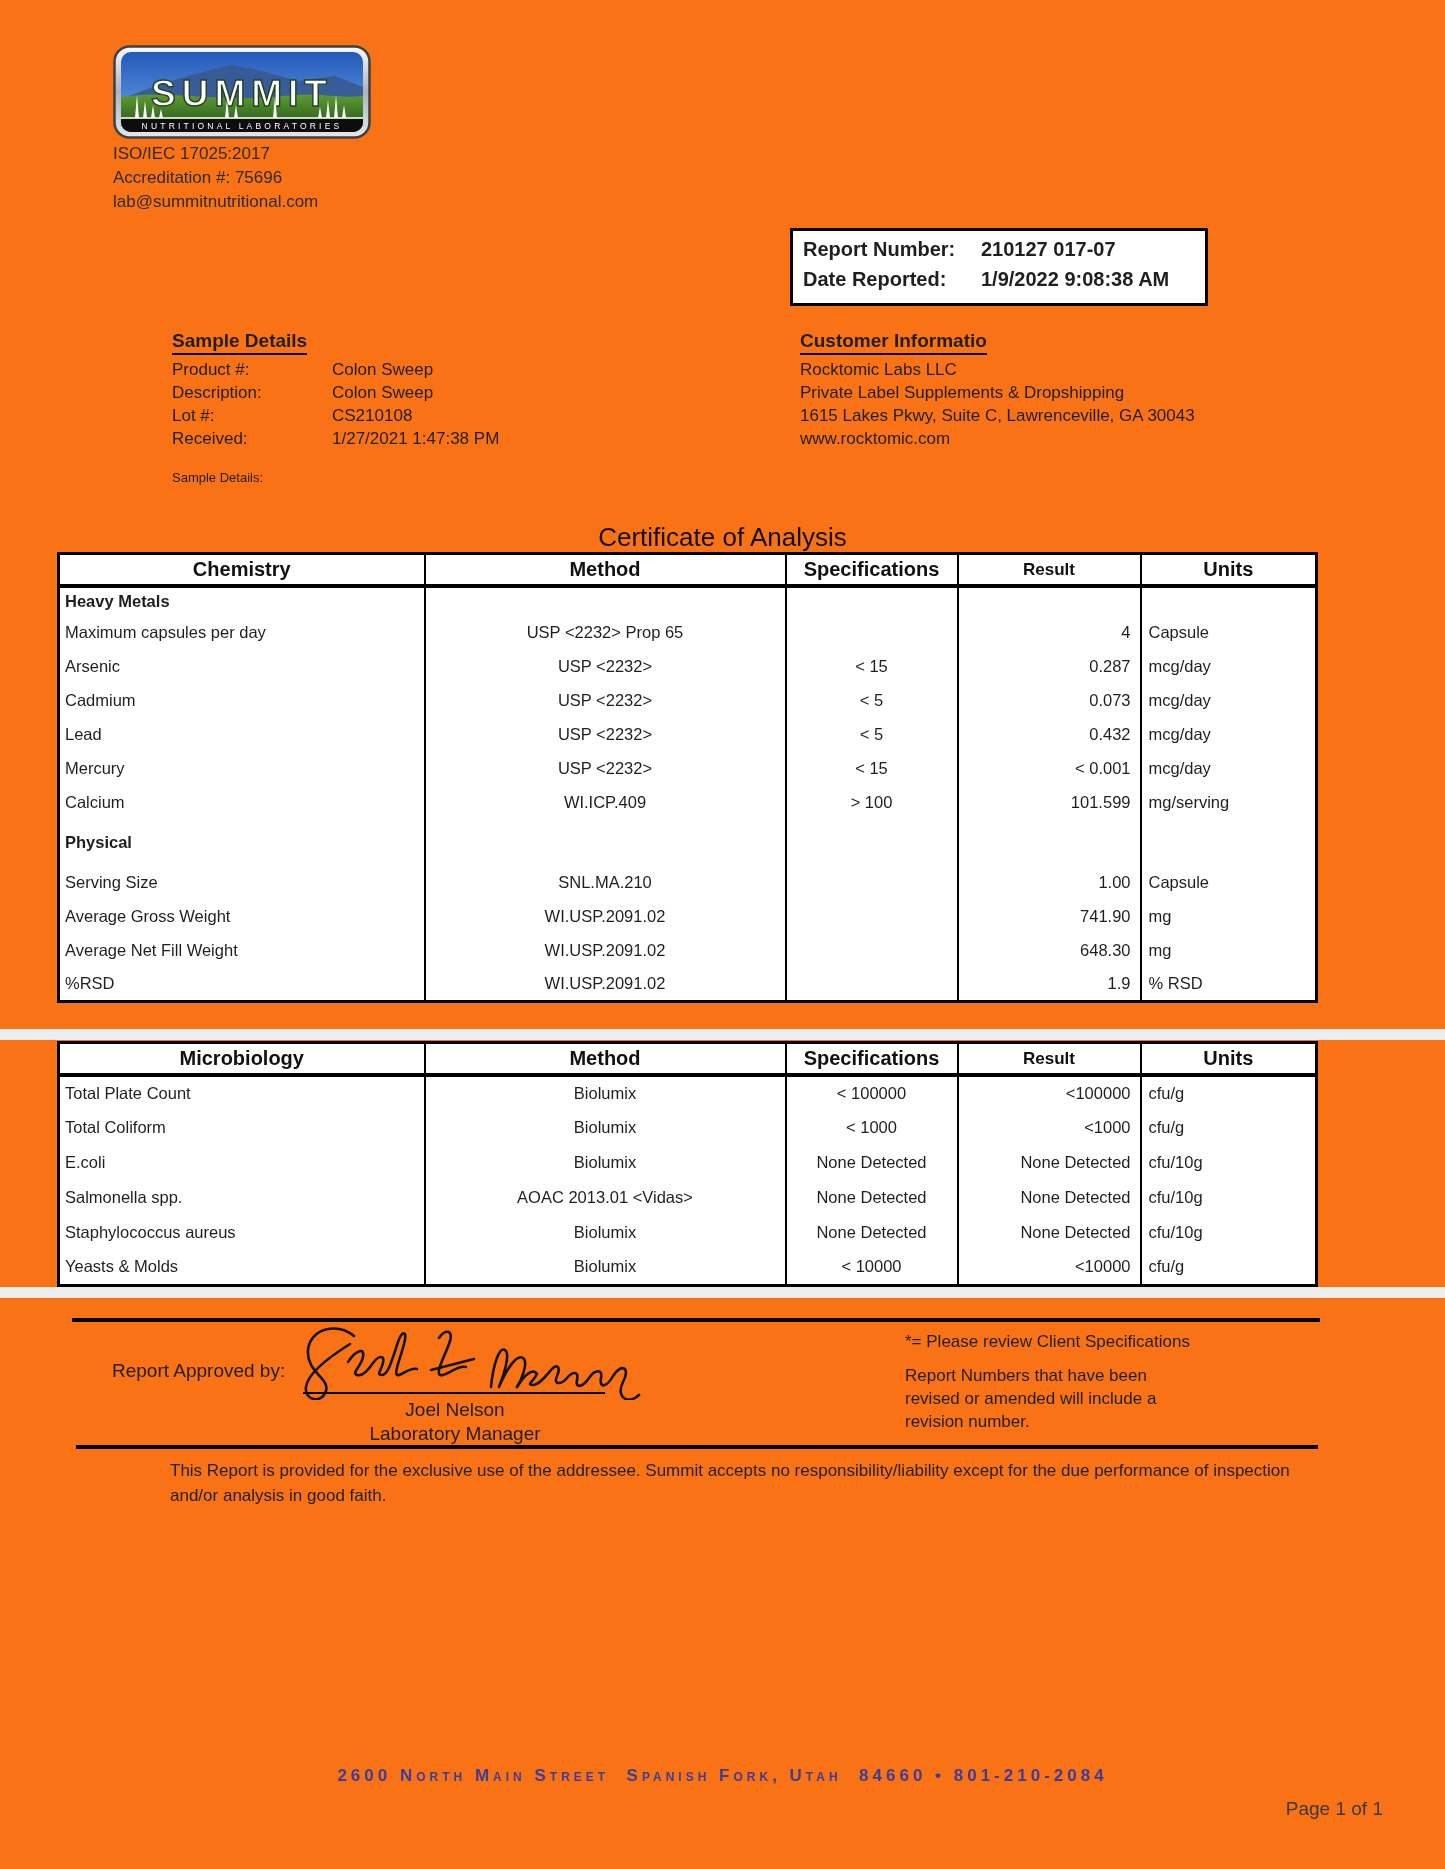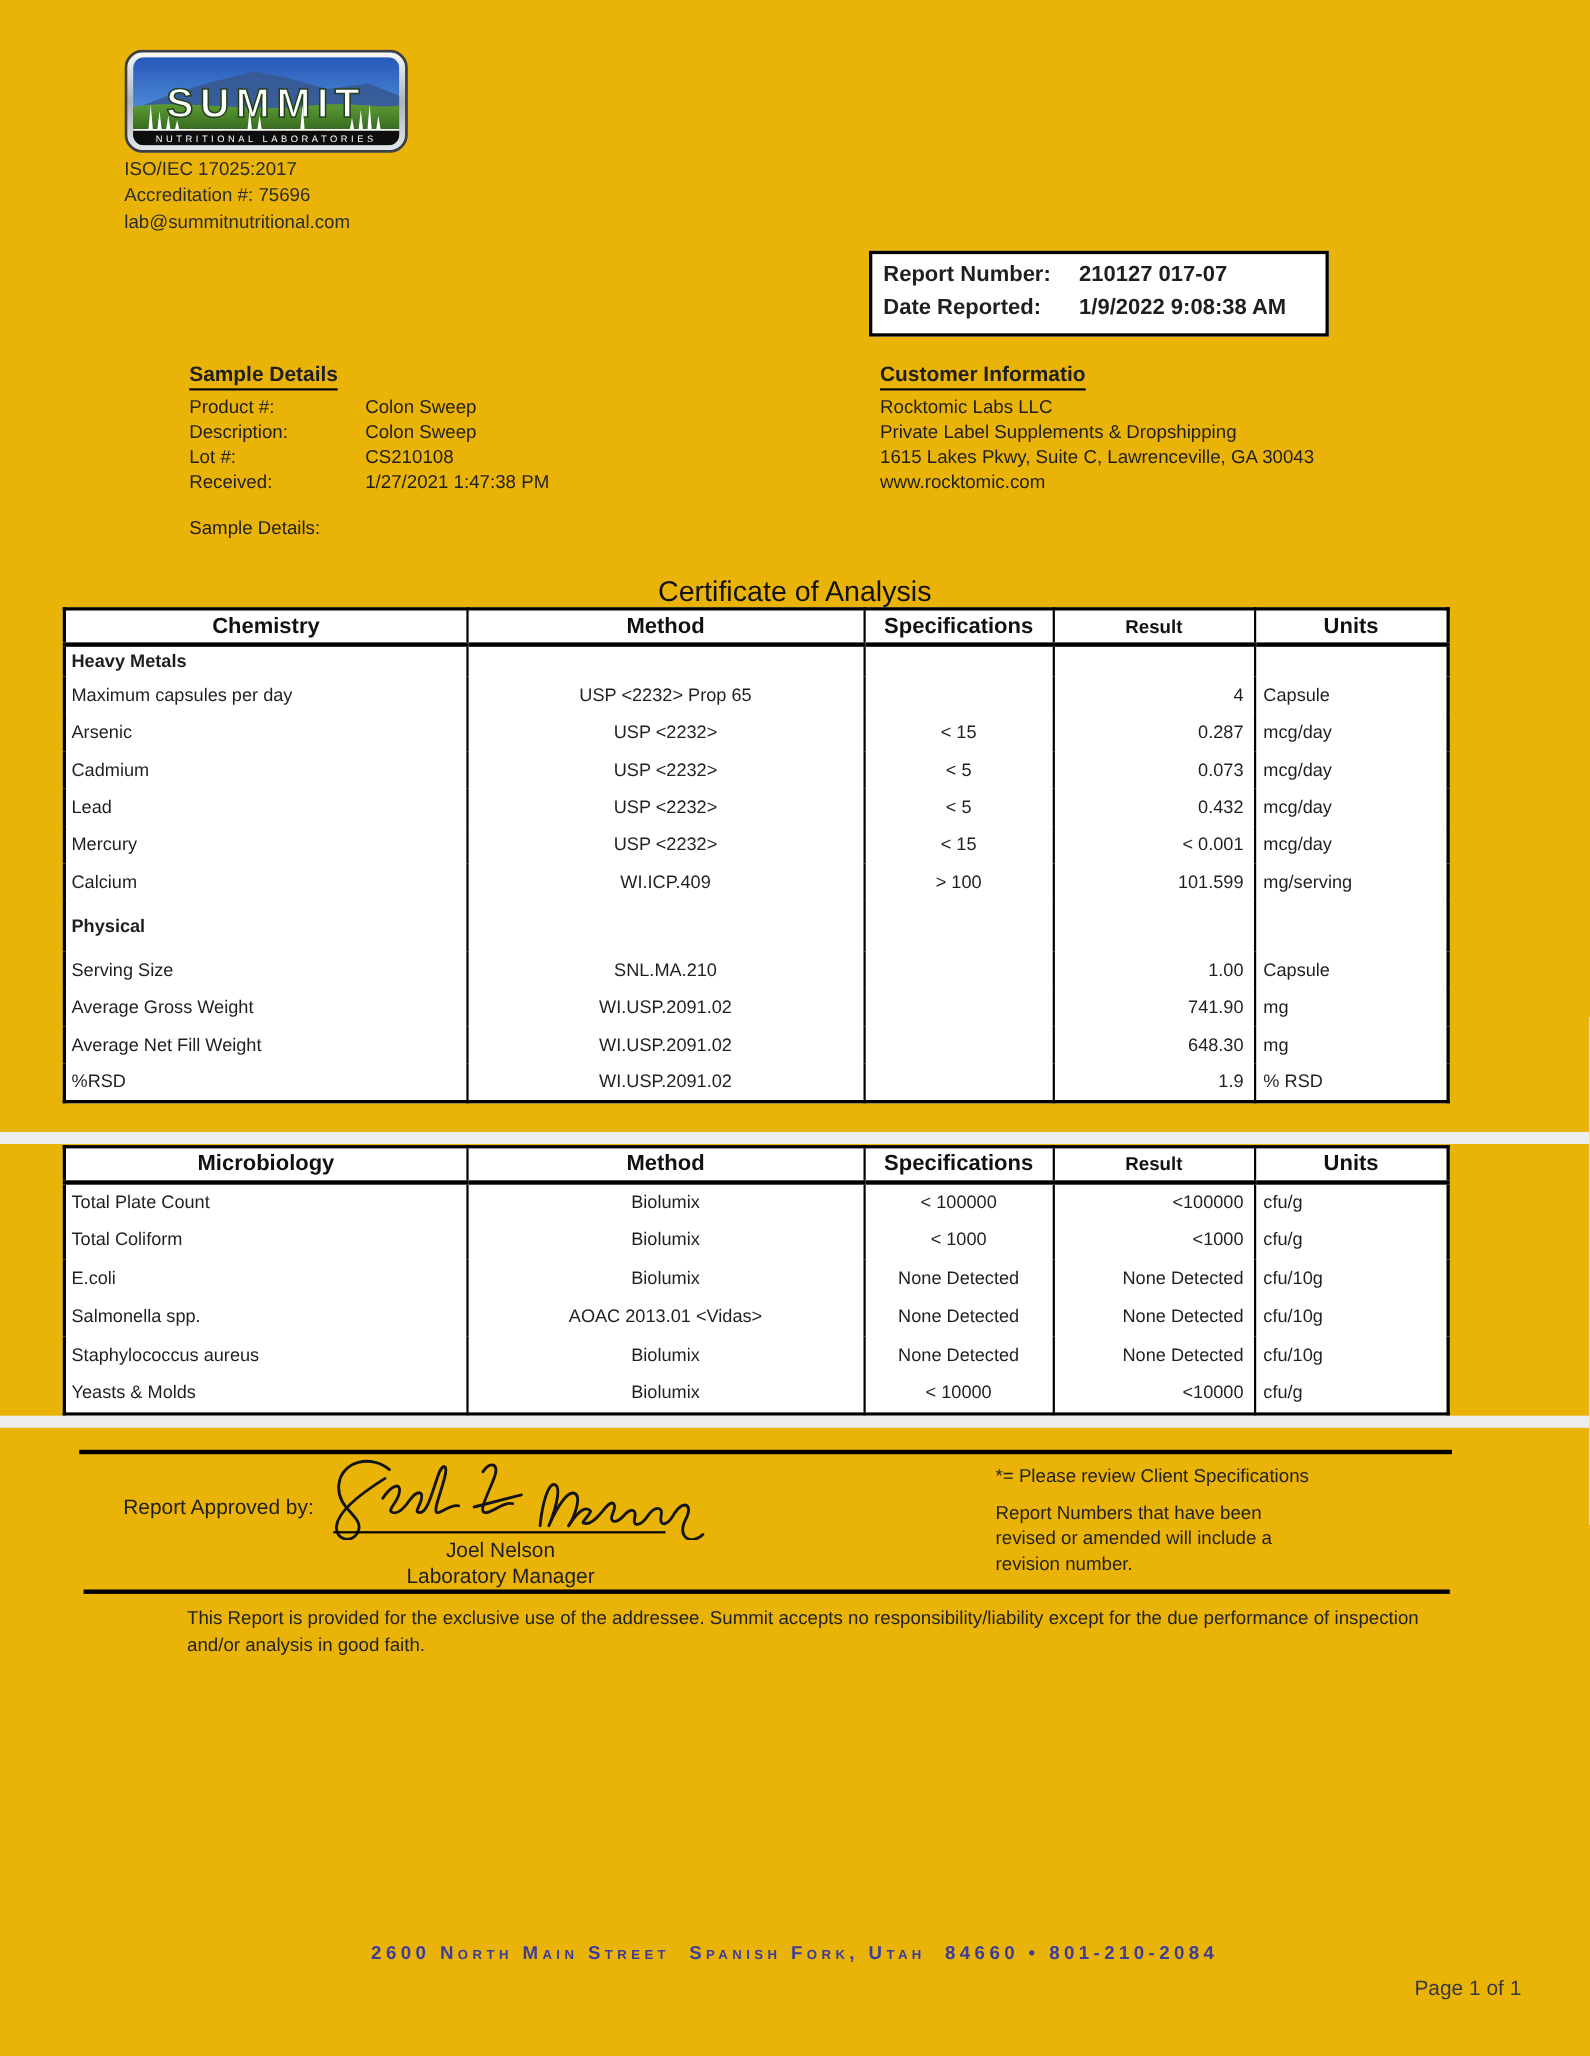--- a/index.html
+++ b/index.html
@@ -1,16 +1,16 @@
 <!DOCTYPE html>
 <html><head>
 <meta charset="utf-8">
 <style>
   html,body{margin:0;padding:0;background:#fff;}
-  .page{position:relative;width:1445px;height:1869px;background:#eab308;margin:0 auto;
+  .page{position:relative;width:1445px;height:1869px;background:#f97316;margin:0 auto;
         font-family:"Liberation Sans",sans-serif;color:#1f1f1f;overflow:hidden;}
   .abs{position:absolute;}
 
   
   .accred{left:113px;top:142px;font-size:17px;line-height:24px;color:#2c2c2c;}
   .report-box{left:790px;top:228px;width:412px;height:72px;border:3px solid #000;background:#fff;}
   .report-row{position:absolute;left:10px;font-size:20px;font-weight:bold;white-space:nowrap;}
   .report-row .val{position:absolute;left:178px;white-space:nowrap;}
 
   
@@ -122,21 +122,21 @@
 
   <div class="abs" style="left:172px;top:330px;">
     <span class="blk-title">Sample Details</span>
   </div>
   <div class="abs kv" style="left:172px;top:358px;">
     <div><span class="lbl">Product #:</span><span>Colon Sweep</span></div>
     <div><span class="lbl">Description:</span><span>Colon Sweep</span></div>
     <div><span class="lbl">Lot #:</span><span>CS210108</span></div>
     <div><span class="lbl">Received:</span><span>1/27/2021 1:47:38 PM</span></div>
   </div>
-  <div class="abs" style="left:172px;top:470px;font-size:17px;">Sample Details:</div>
+  <div class="abs" style="left:172px;top:470px;font-size:13px;">Sample Details:</div>
 
   <div class="abs" style="left:800px;top:330px;">
     <span class="blk-title">Customer Informatio</span>
   </div>
   <div class="abs cust-lines" style="left:800px;top:358px;">
     <div>Rocktomic Labs LLC</div>
     <div>Private Label Supplements &amp; Dropshipping</div>
     <div>1615 Lakes Pkwy, Suite C, Lawrenceville, GA 30043</div>
     <div>www.rocktomic.com</div>
   </div>

